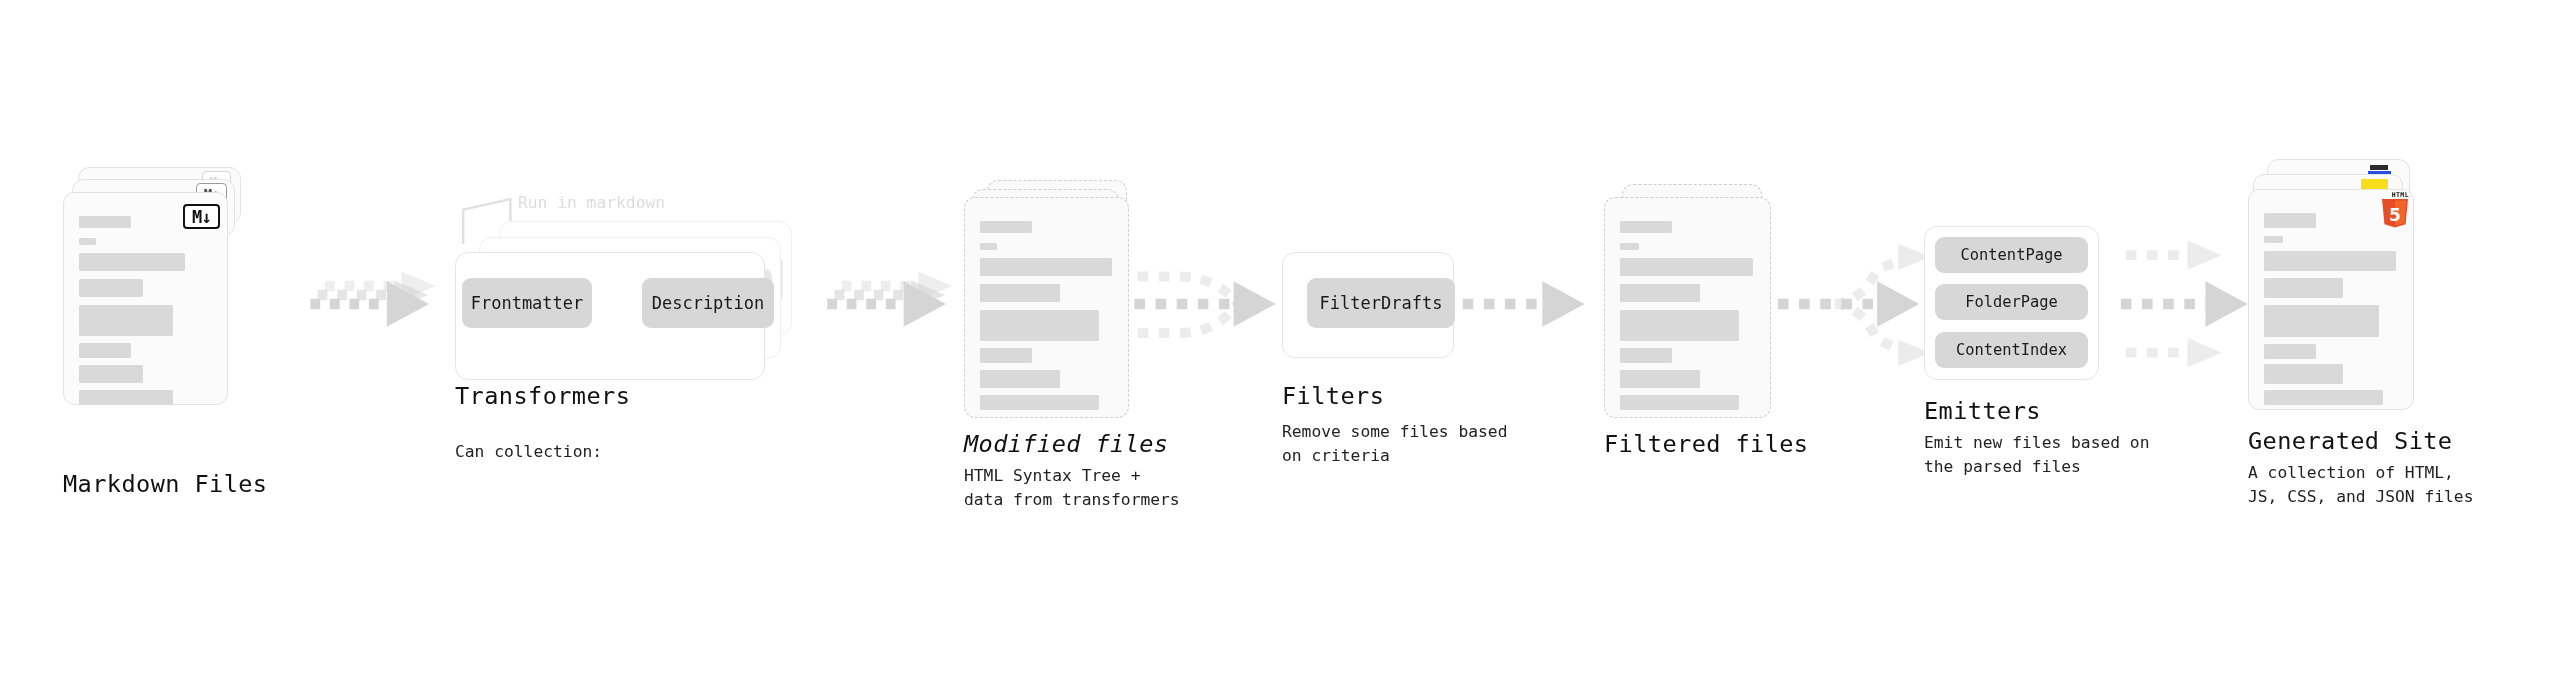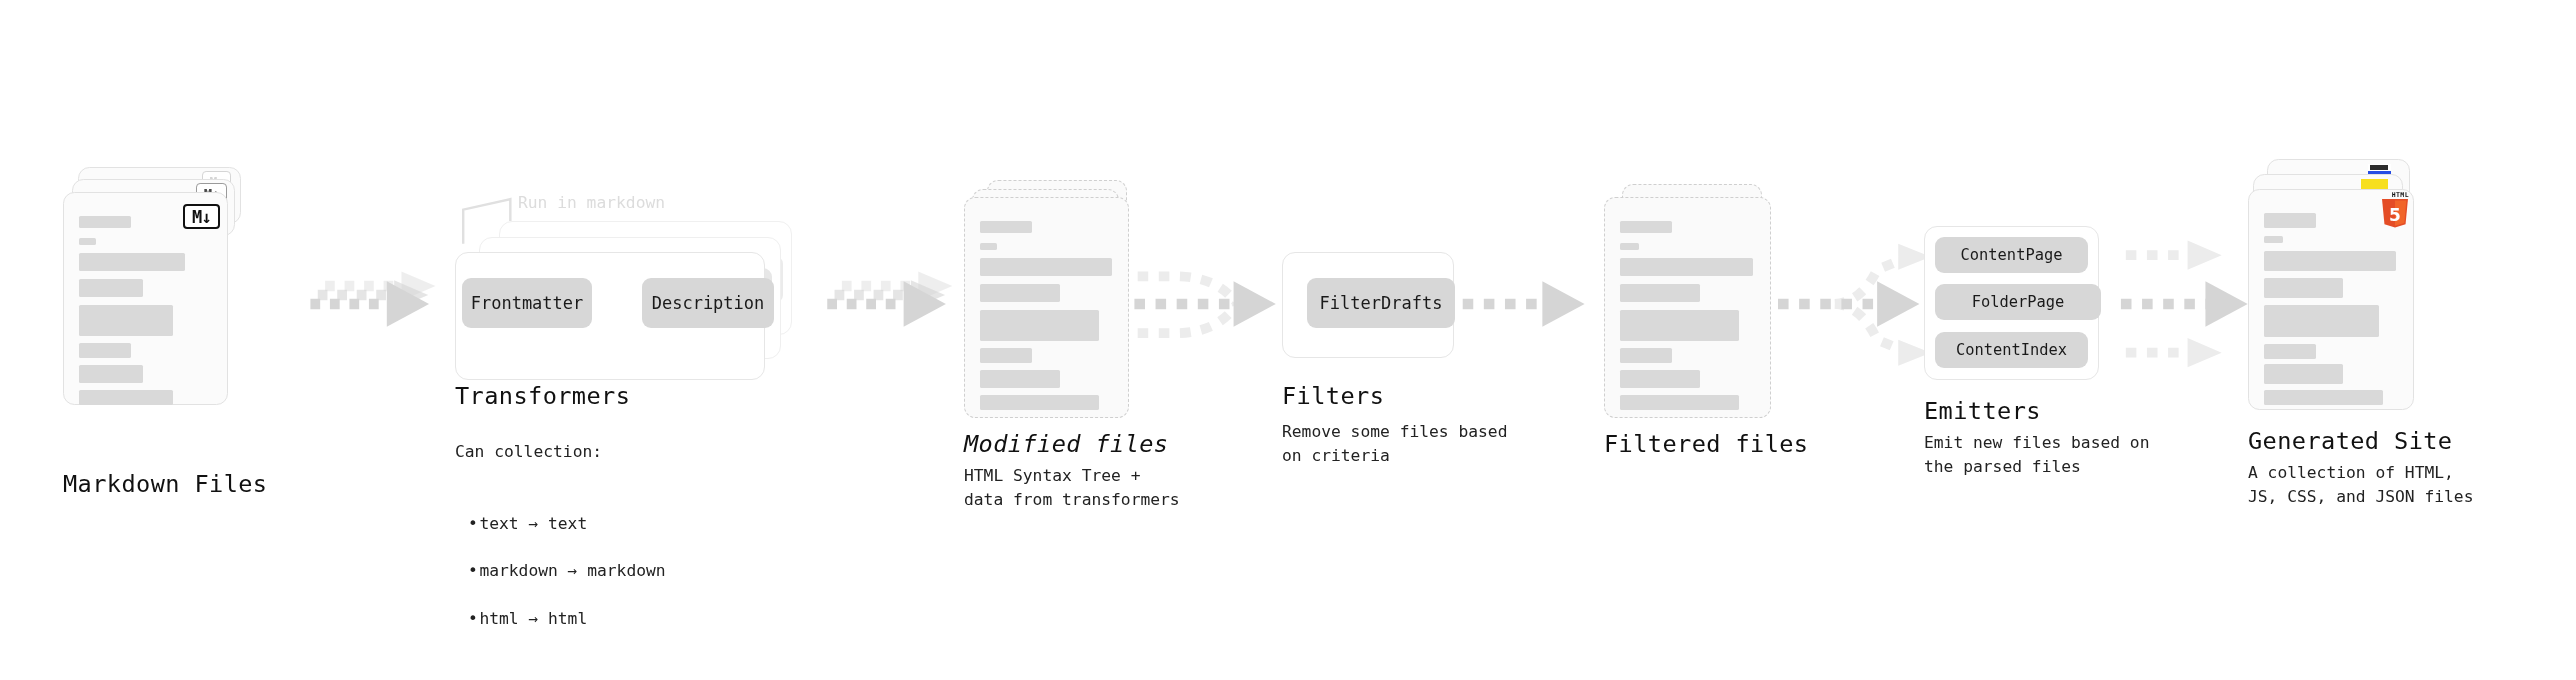--- a/index.html
+++ b/index.html
@@ -196,25 +196,20 @@
     <div class="groupbox" style="left:455px;top:252px;width:310px;height:128px;border-color:#e6e6e6;"></div>
     <div class="chip" style="left:462px;top:278px;width:130px;height:50px;">Frontmatter</div>
     <div class="chip" style="left:642px;top:278px;width:132px;height:50px;">Description</div>
 
     <div class="parallel-label" style="left:518px;top:193px;">Run in markdown</div>
 
     <div class="title" style="left: 455px; top: 382px;">Transformers</div>
 
     <div class="caption" style="left: 455px; top: 416px; width: 268px;">
       <div class="cap-head">Can collection:</div>
-      <ul>
-        <li>text → text</li>
-        <li>markdown → markdown</li>
-        <li>html → html</li>
-      </ul>
     </div>
   </div>
 
   <div class="node">
     <div class="doc dashed" style="left:987px;top:180px;width:140px;height:49px;"></div>
     <div class="doc dashed" style="left:972px;top:189px;width:147px;height:49px;"></div>
 
     <div class="doc dashed" style="left:964px;top:197px;width:165px;height:221px;">
       <div class="line" style="left:15.4px;top:23px;width:52px;height:12.2px;"></div>
       <div class="line" style="left:15.4px;top:45px;width:16.3px;height:6.5px;"></div>
@@ -253,21 +248,21 @@
       <div class="line" style="left:15.4px;top:172px;width:80px;height:18px;"></div>
       <div class="line" style="left:15.4px;top:197px;width:119px;height:14.6px;"></div>
     </div>
 
     <div class="title" style="left: 1604px; top: 430px;">Filtered files</div>
   </div>
 
   <div class="node">
     <div class="groupbox" style="left:1924px;top:226px;width:175px;height:154px;border-color:#e6e6e6;"></div>
     <div class="chip" style="left:1935px;top:237px;width:153px;height:36px;font-size:15.4px;">ContentPage</div>
-    <div class="chip" style="left:1935px;top:284px;width:166px;height:36px;font-size:15.4px;">FolderPage</div>
+    <div class="chip" style="left:1935px;top:284px;width:153px;height:36px;font-size:15.4px;">FolderPage</div>
     <div class="chip" style="left:1935px;top:332px;width:153px;height:36px;font-size:15.4px;">ContentIndex</div>
 
     <div class="title" style="left: 1924px; top: 397px;">Emitters</div>
     <div class="caption" style="left: 1924px; top: 431px; width: 284px;">Emit new files based on
 the parsed files</div>
   </div>
 
   <div class="node">
 
     <div class="doc" style="left:2267px;top:159px;width:143px;height:46px;"></div>

